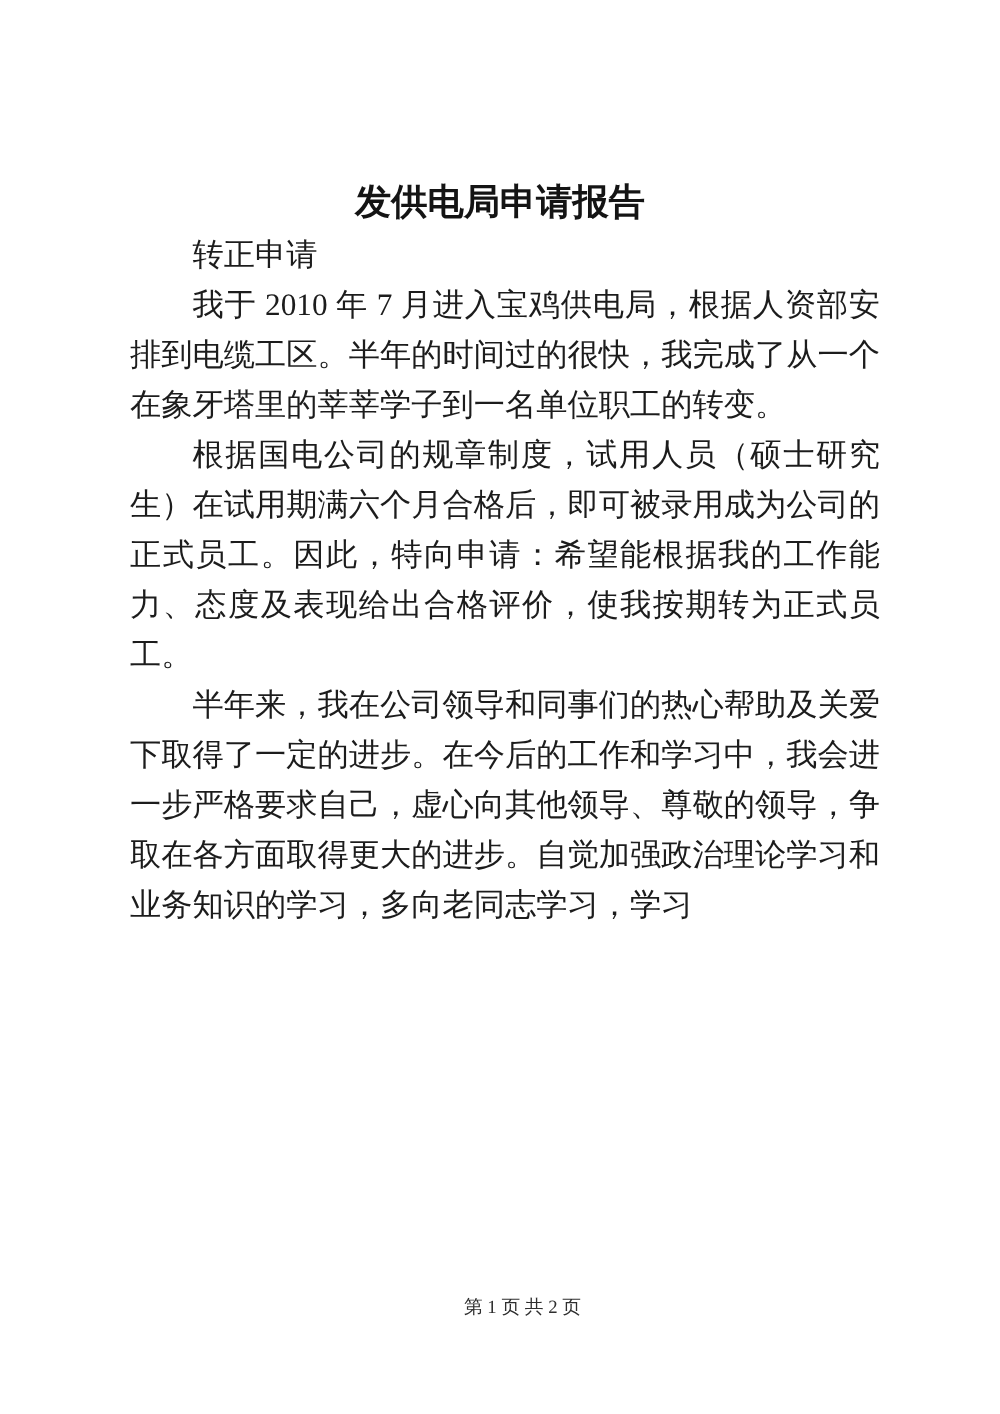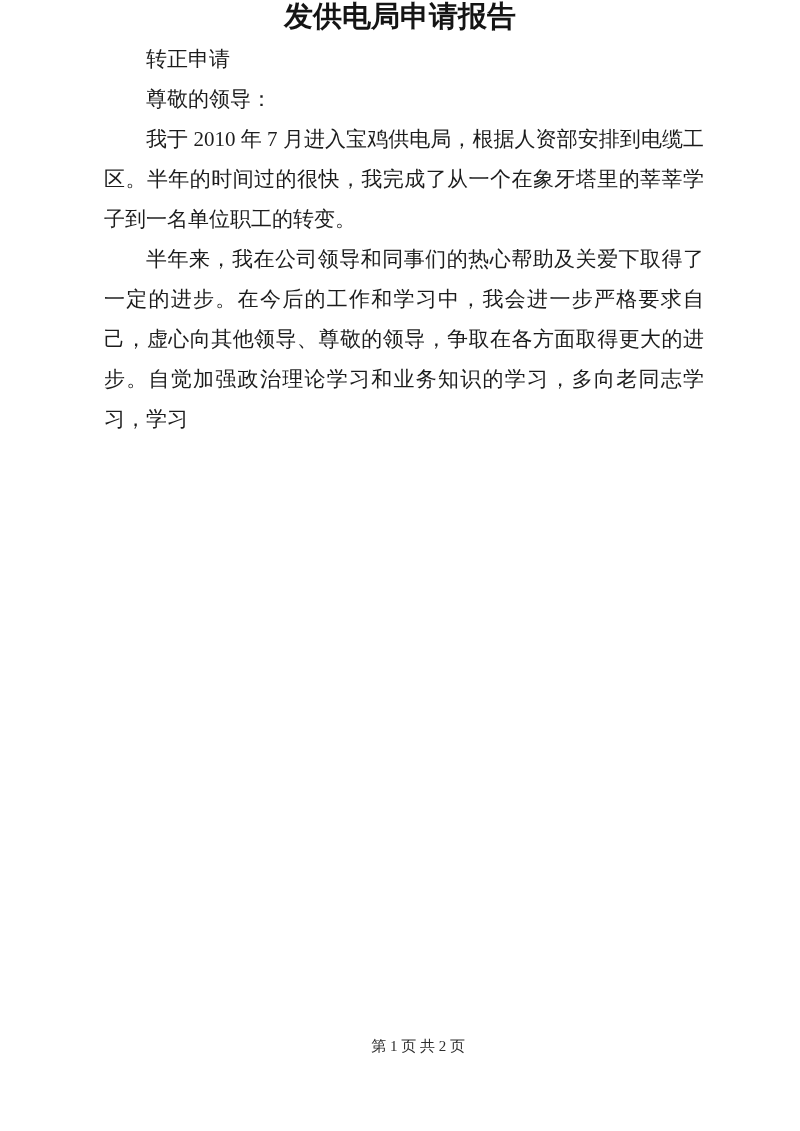--- a/index.html
+++ b/index.html
@@ -12,29 +12,30 @@
     width: 800px;
     height: 1131px;
     margin: 0 auto;
     background: #ffffff;
     font-family: "Liberation Serif", "DejaVu Serif", serif;
     color: #1c1c1c;
     overflow: hidden;
   }
   .doc-title {
     margin: 0;
+    padding-top: 146px;
     text-align: center;
     font-size: 29px;
     line-height: 33px;
     font-weight: bold;
     color: #141414;
   }
   .doc-body {
     margin: 6px 96px 12px 104px;
-    font-size: 21px;
+    font-size: 25px;
     line-height: 40px;
     text-align: justify;
   }
   .doc-body p {
     margin: 0;
     padding: 0;
     text-indent: 2em;
   }
   .page-footer {
     position: absolute;
@@ -50,22 +51,22 @@
 </style>
 </head>
 <body>
 
 <div class="page">
 
   <h1 class="doc-title">发供电局申请报告</h1>
 
   <div class="doc-body">
     <p>转正申请</p>
-    <p>尊敬的领导：</p>
     <p>我于 2010 年 7 月进入宝鸡供电局，根据人资部安排到电缆工区。半年的时间过的很快，我完成了从一个在象牙塔里的莘莘学子到一名单位职工的转变。</p>
+    <p>根据国电公司的规章制度，试用人员（硕士研究生）在试用期满六个月合格后，即可被录用成为公司的正式员工。因此，特向申请：希望能根据我的工作能力、态度及表现给出合格评价，使我按期转为正式员工。</p>
     <p>半年来，我在公司领导和同事们的热心帮助及关爱下取得了一定的进步。在今后的工作和学习中，我会进一步严格要求自己，虚心向其他领导、尊敬的领导，争取在各方面取得更大的进步。自觉加强政治理论学习和业务知识的学习，多向老同志学习，学习</p>
   </div>
 
   <div class="page-footer">
     <span>第 1 页 共 2 页</span>
   </div>
 
 </div>
 
 </body></html>

